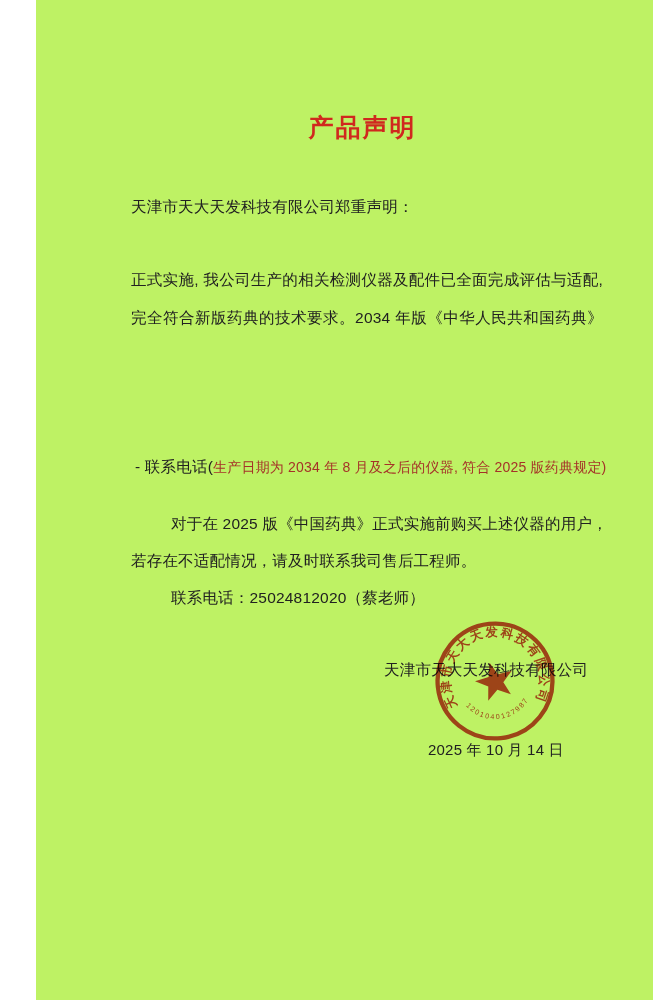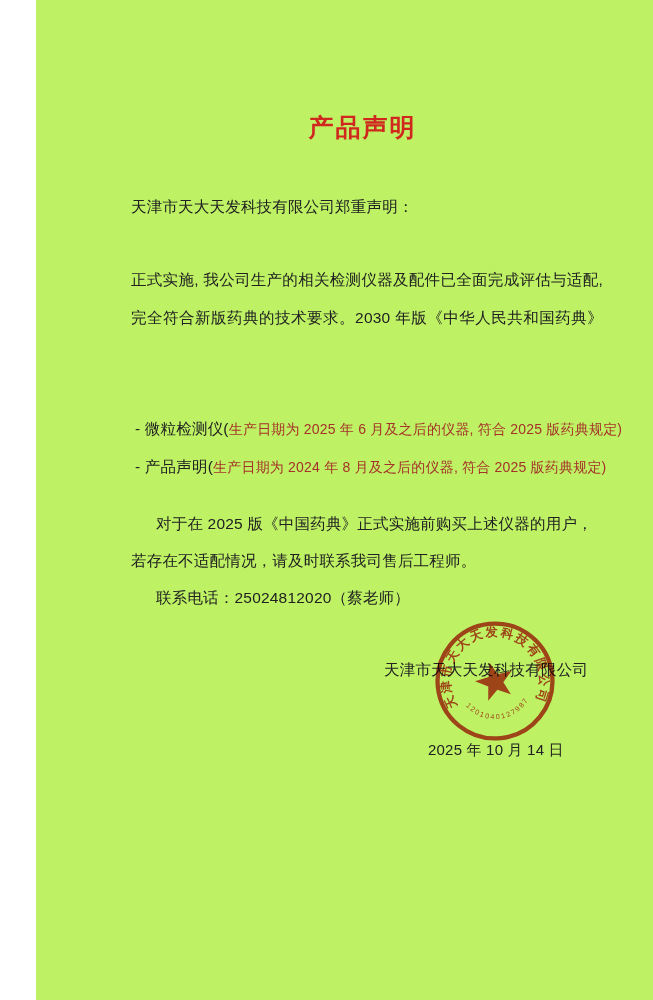--- a/index.html
+++ b/index.html
@@ -33,21 +33,21 @@
     white-space: nowrap;
     color: var(--text-black, #212121);
   }
   .just {
     width: 472px;
     white-space: normal;
     text-align: justify;
     text-align-last: justify;
   }
   .indent-lg { text-indent: 50px; }
-  .ind { left: 120px; text-align: center; }
+  .ind { left: 135px; text-align: center; }
   .product-line { left: 99px; }
   .product-name { color: var(--text-black, #212121); font-size: 15.5px; }
   .product-note { color: var(--note-red, #a53228); font-size: 14px; }
   .sig-company { left: 348px; top: 659px; font-size: 15.5px; }
   .sig-date { left: 392px; top: 739px; font-size: 15px; }
   .seal {
     position: absolute;
     left: 392px;
     top: 614px;
     width: 134px;
@@ -68,27 +68,24 @@
 </head>
 <body>
 
 <div class="page">
 
   <div class="doc-title">产品声明</div>
 
   <div class="line" style="top:196px;text-align:center;">天津市天大天发科技有限公司郑重声明：</div>
 
   <div class="line just" style="top:269px;">正式实施, 我公司生产的相关检测仪器及配件已全面完成评估与适配,</div>
-  <div class="line just" style="top:307px;">完全符合新版药典的技术要求。2030 年版《中华人民共和国药典》</div>
+  <div class="line just" style="top:307px;">完全符合新版药典的技术要求。2034 年版《中华人民共和国药典》</div>
 
-  <div class="line product-line" style="top:418px;">
-    <span class="product-name">- 微粒检测仪(</span><span class="product-note">生产日期为 2025 年 6 月及之后的仪器, 符合 2025 版药典规定)</span>
-  </div>
   <div class="line product-line" style="top:456px;">
-    <span class="product-name">- 产品声明(</span><span class="product-note">生产日期为 2024 年 8 月及之后的仪器, 符合 2025 版药典规定)</span>
+    <span class="product-name">- 联系电话(</span><span class="product-note">生产日期为 2034 年 8 月及之后的仪器, 符合 2025 版药典规定)</span>
   </div>
 
   <div class="line ind" style="top:513px;">对于在 2025 版《中国药典》正式实施前购买上述仪器的用户，</div>
   <div class="line" style="top:550px;">若存在不适配情况，请及时联系我司售后工程师。</div>
   <div class="line ind" style="top:587px;">联系电话：25024812020（蔡老师）</div>
 
   <div class="line sig-company">天津市天大天发科技有限公司</div>
   <div class="line sig-date">2025 年 10 月 14 日</div>
 
   <svg class="seal" viewBox="0 0 140 140" aria-hidden="true">

